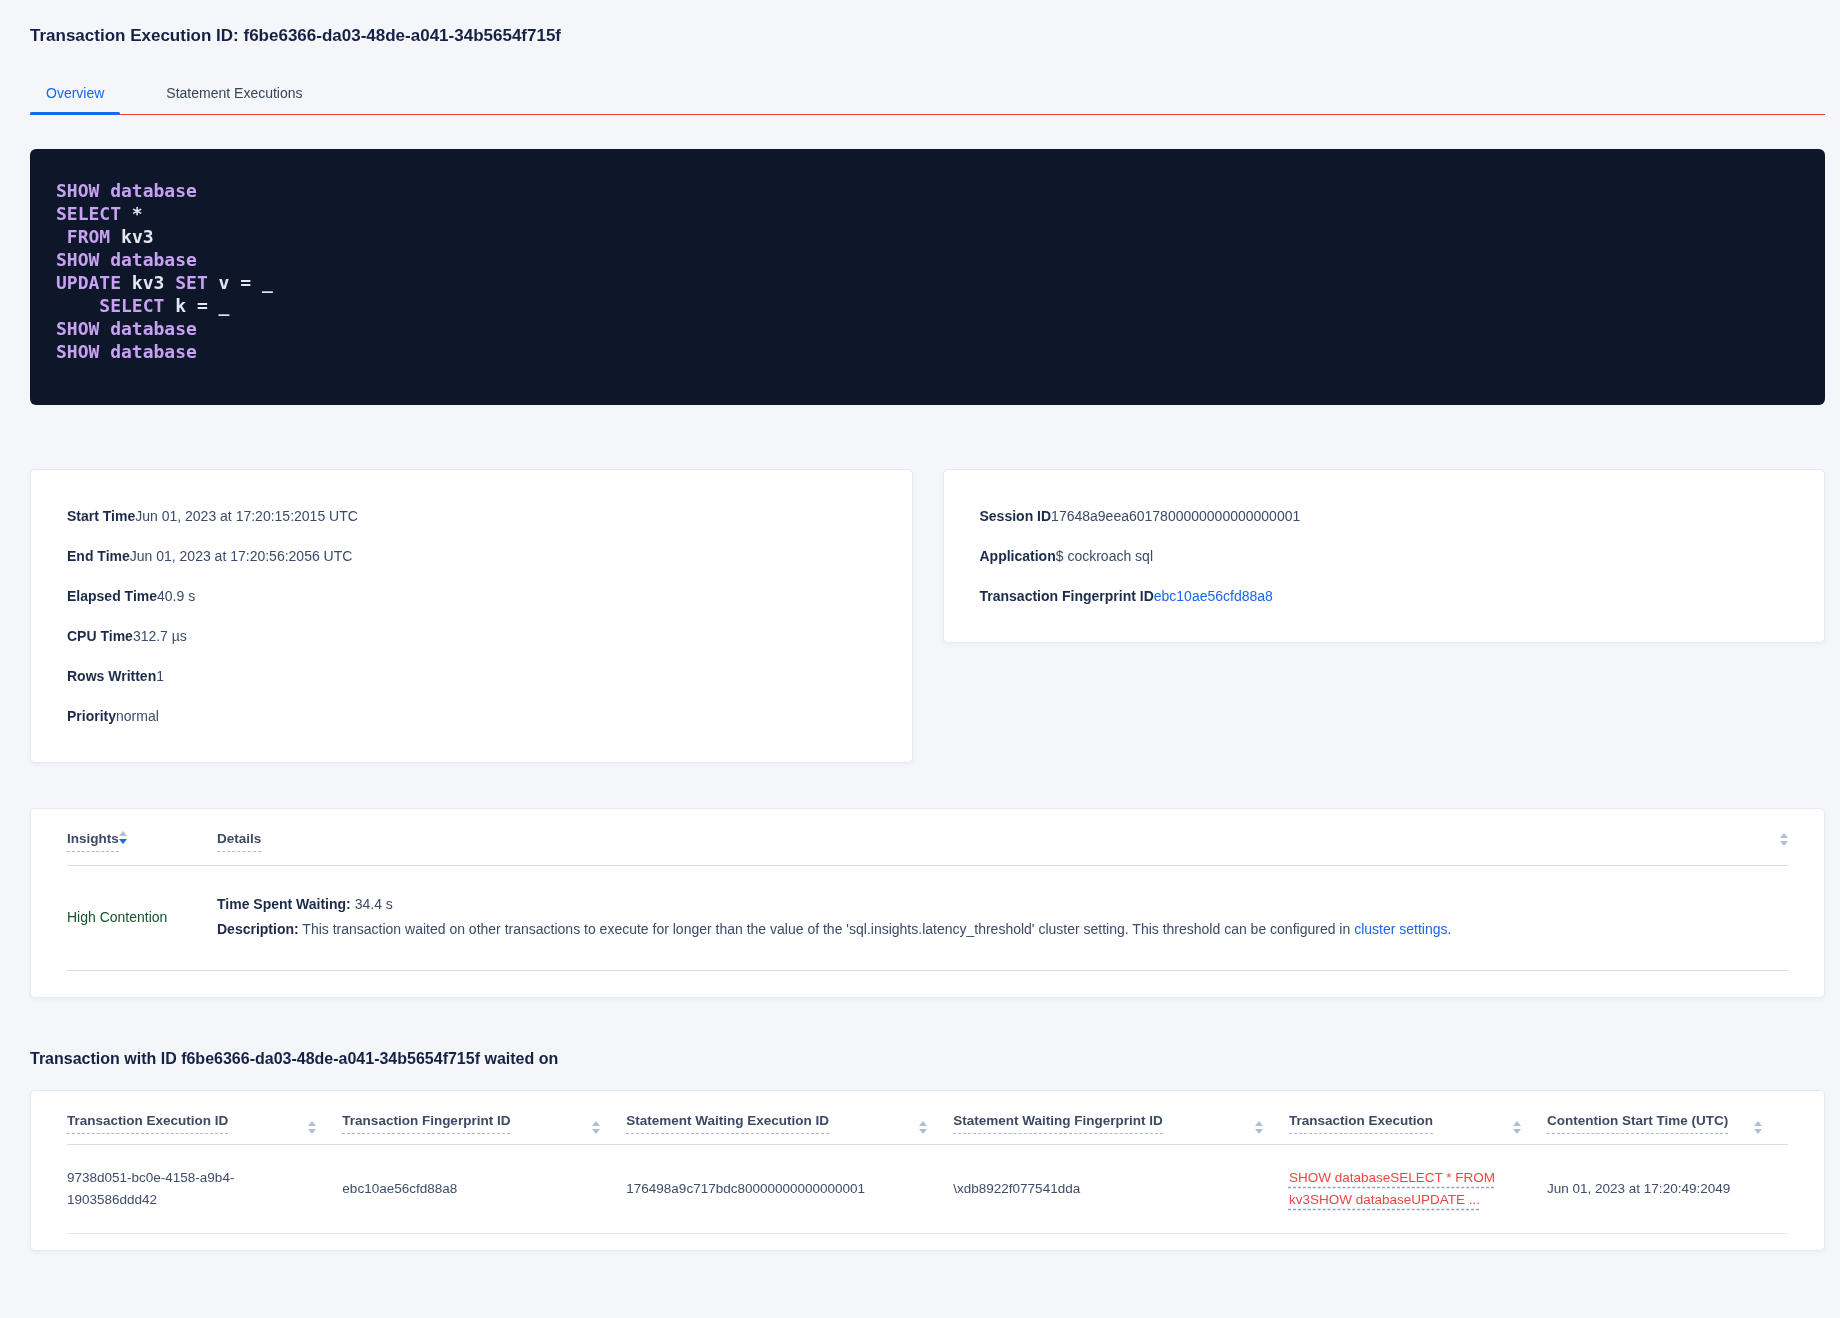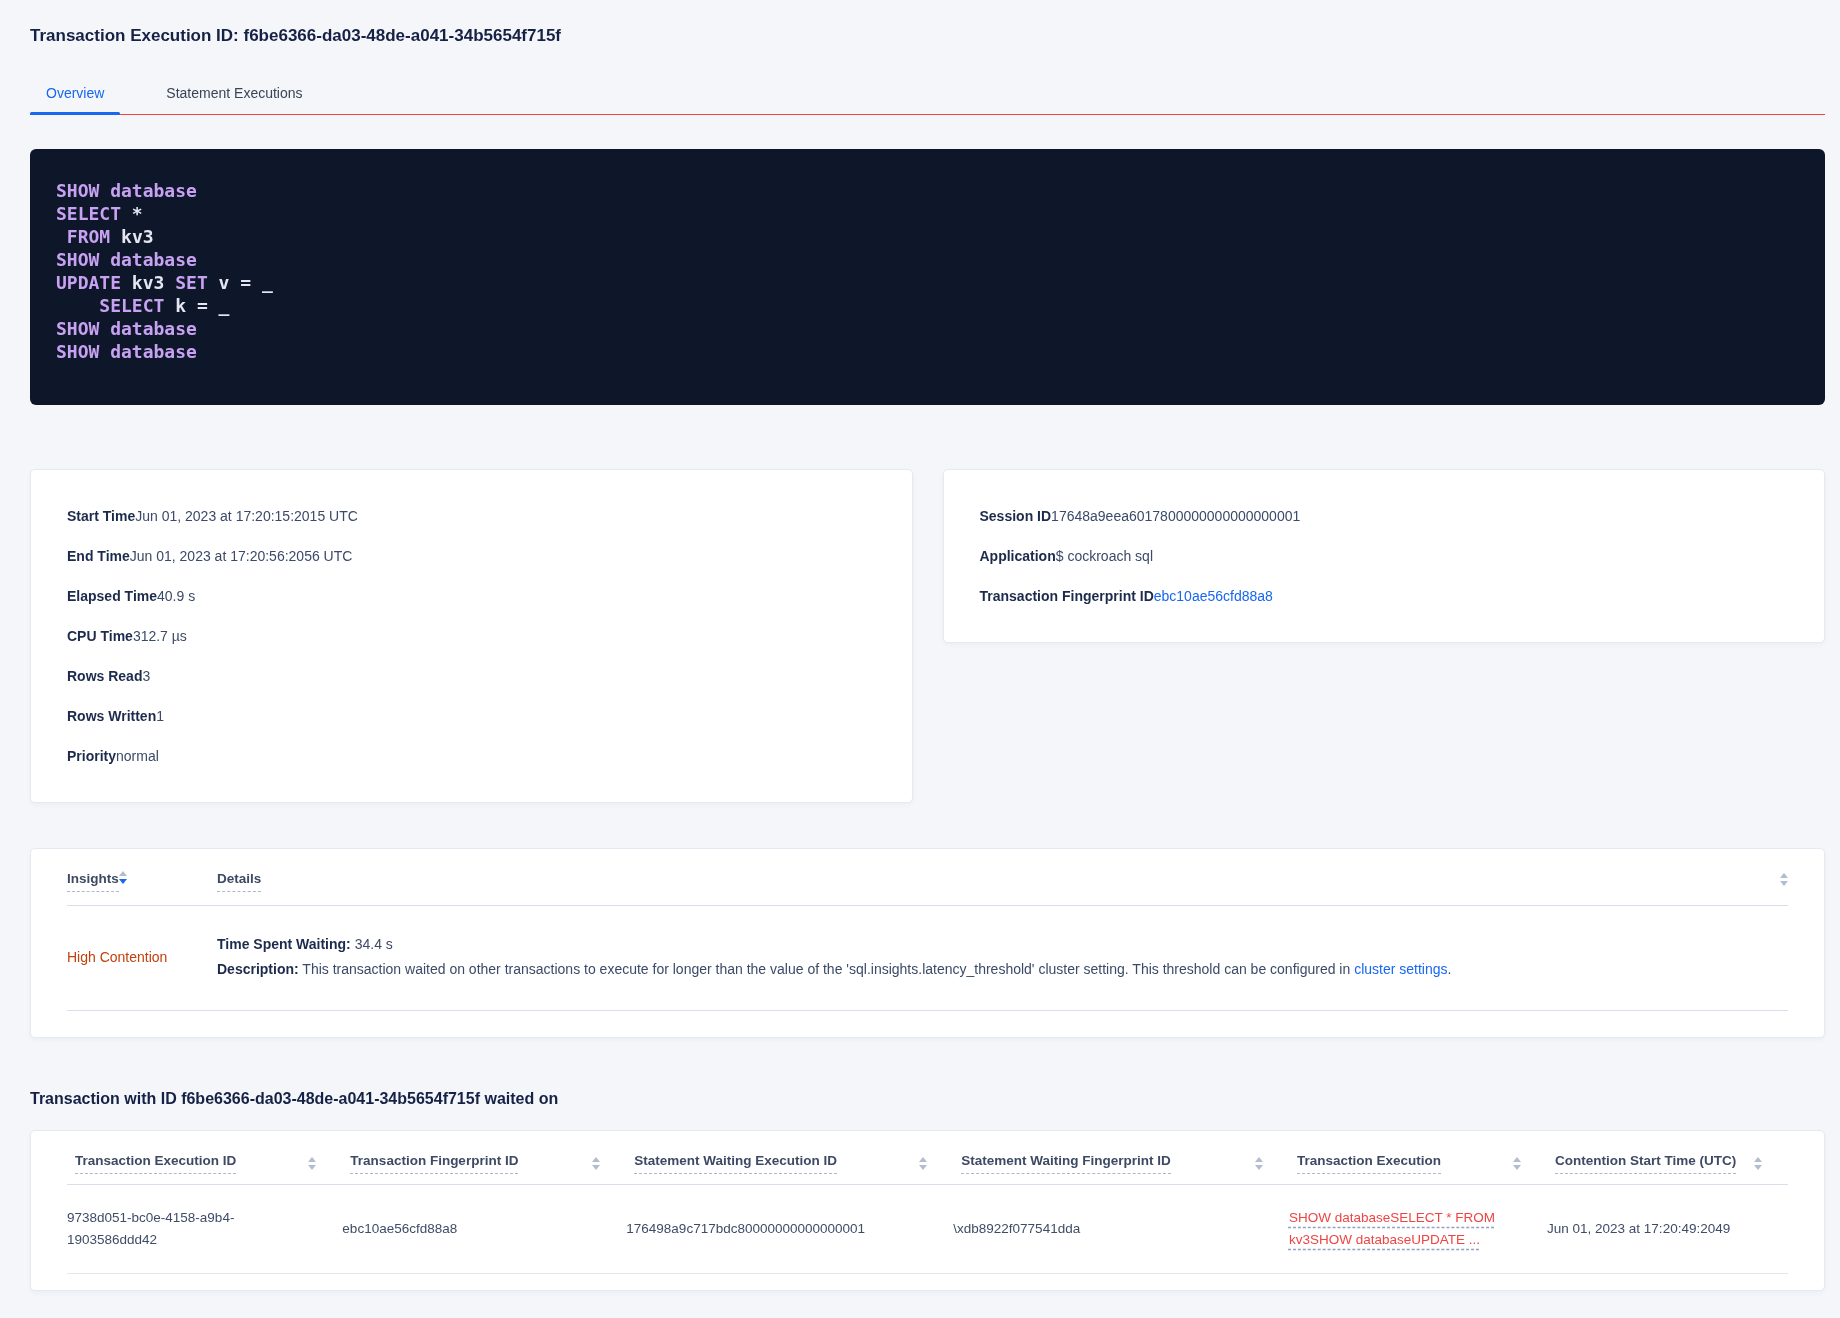--- a/index.html
+++ b/index.html
@@ -61,35 +61,35 @@
     display: inline-block; font-size: 13.5px; font-weight: 700; color: #3e4a64;
     border-bottom: 1px dashed #aeb8cc; padding-bottom: 5px; cursor: pointer;
   }
 
   
   .insights-card { margin-top: 45px; padding: 0 36px 26px; }
   .insights-header { display: flex; align-items: flex-start; padding: 22px 0 13px; border-bottom: 1px solid #d9dfea; position: relative; }
   .col-insight-h { width: 150px; display: flex; align-items: flex-start; gap: 0; }
   .insights-header .far-sort { position: absolute; right: 0; top: 24px; }
   .insights-row { display: flex; align-items: center; padding: 24px 0 26px; border-bottom: 1px solid #d9dfea; }
-  .insight-badge { width: 150px; color: #c2410c; font-size: 14px; }
+  .insight-badge { width: 150px; color: #14532d; font-size: 14px; }
   .insight-details { flex: 1; font-size: 14px; color: #3b4a68; line-height: 21px; }
   .detail-line { margin: 4px 0; }
   .detail-line b { color: #1c2b4c; }
   .text-link { color: #1767f0; cursor: pointer; }
 
   .section-heading { margin: 52px 0 0; font-size: 16px; font-weight: 700; color: #152145; }
 
   
   .waited-card { margin-top: 22px; padding: 0 36px 16px; }
   table.waited { width: 100%; border-collapse: collapse; table-layout: fixed; }
   table.waited thead th {
     text-align: left; padding: 22px 0 10px; border-bottom: 1px solid #d9dfea; vertical-align: top;
   }
-  .th-flex { display: flex; align-items: flex-start; margin-left: 8px; }
+  .th-flex { display: flex; align-items: flex-end; }
   .th-flex .sort-icon { margin-left: auto; margin-right: 26px; padding-top: 4px; }
   table.waited tbody td {
     padding: 22px 24px 22px 0; font-size: 13.5px; color: #3f4c68;
     vertical-align: middle; line-height: 22px; border-bottom: 1px solid #e2e7f0;
     overflow-wrap: break-word;
   }
   .txn-exec-link {
     color: #ef4444; cursor: pointer;
     text-decoration: underline dashed; text-decoration-color: #93a2bd; text-underline-offset: 5px;
   }
@@ -128,24 +128,20 @@
         <span class="kv-label">End Time</span>
         <span class="kv-value">Jun 01, 2023 at 17:20:56:2056 UTC</span>
       </div>
       <div class="kv-row">
         <span class="kv-label">Elapsed Time</span>
         <span class="kv-value">40.9 s</span>
       </div>
       <div class="kv-row">
         <span class="kv-label">CPU Time</span>
         <span class="kv-value">312.7 µs</span>
-      </div>
-      <div class="kv-row">
-        <span class="kv-label">Rows Read</span>
-        <span class="kv-value">3</span>
       </div>
       <div class="kv-row">
         <span class="kv-label">Rows Written</span>
         <span class="kv-value">1</span>
       </div>
       <div class="kv-row">
         <span class="kv-label">Priority</span>
         <span class="kv-value">normal</span>
       </div>
     </div>

